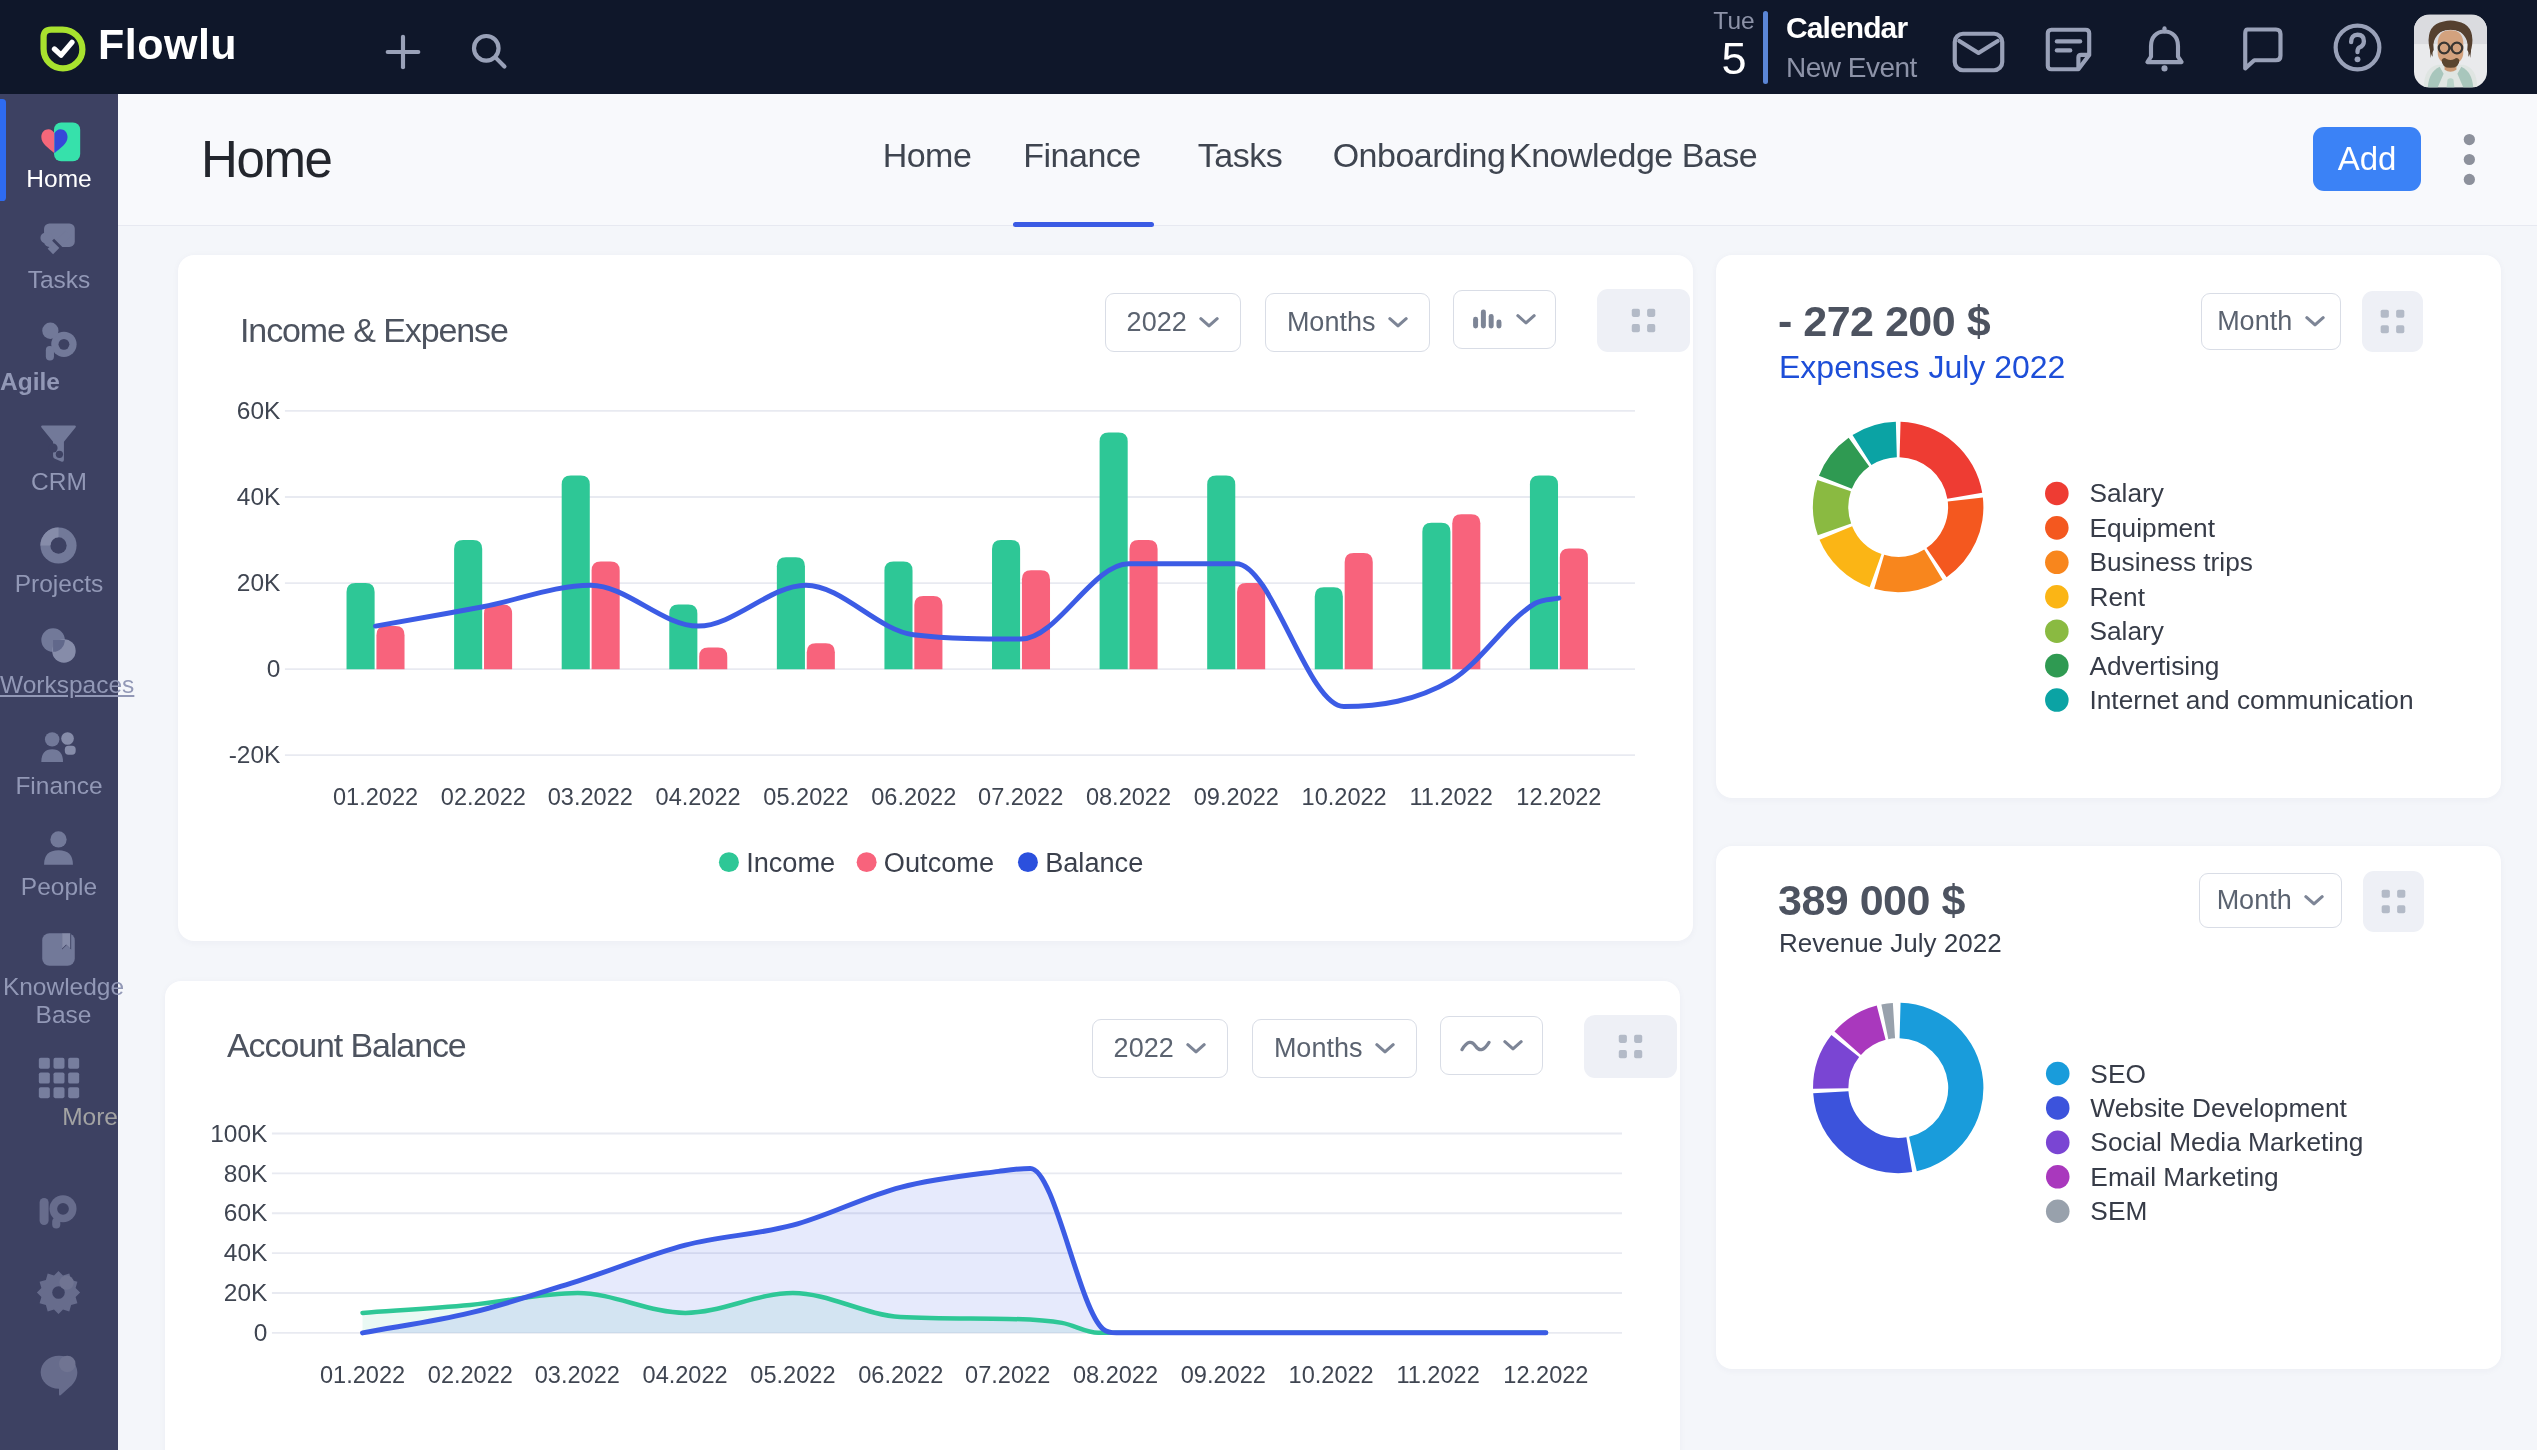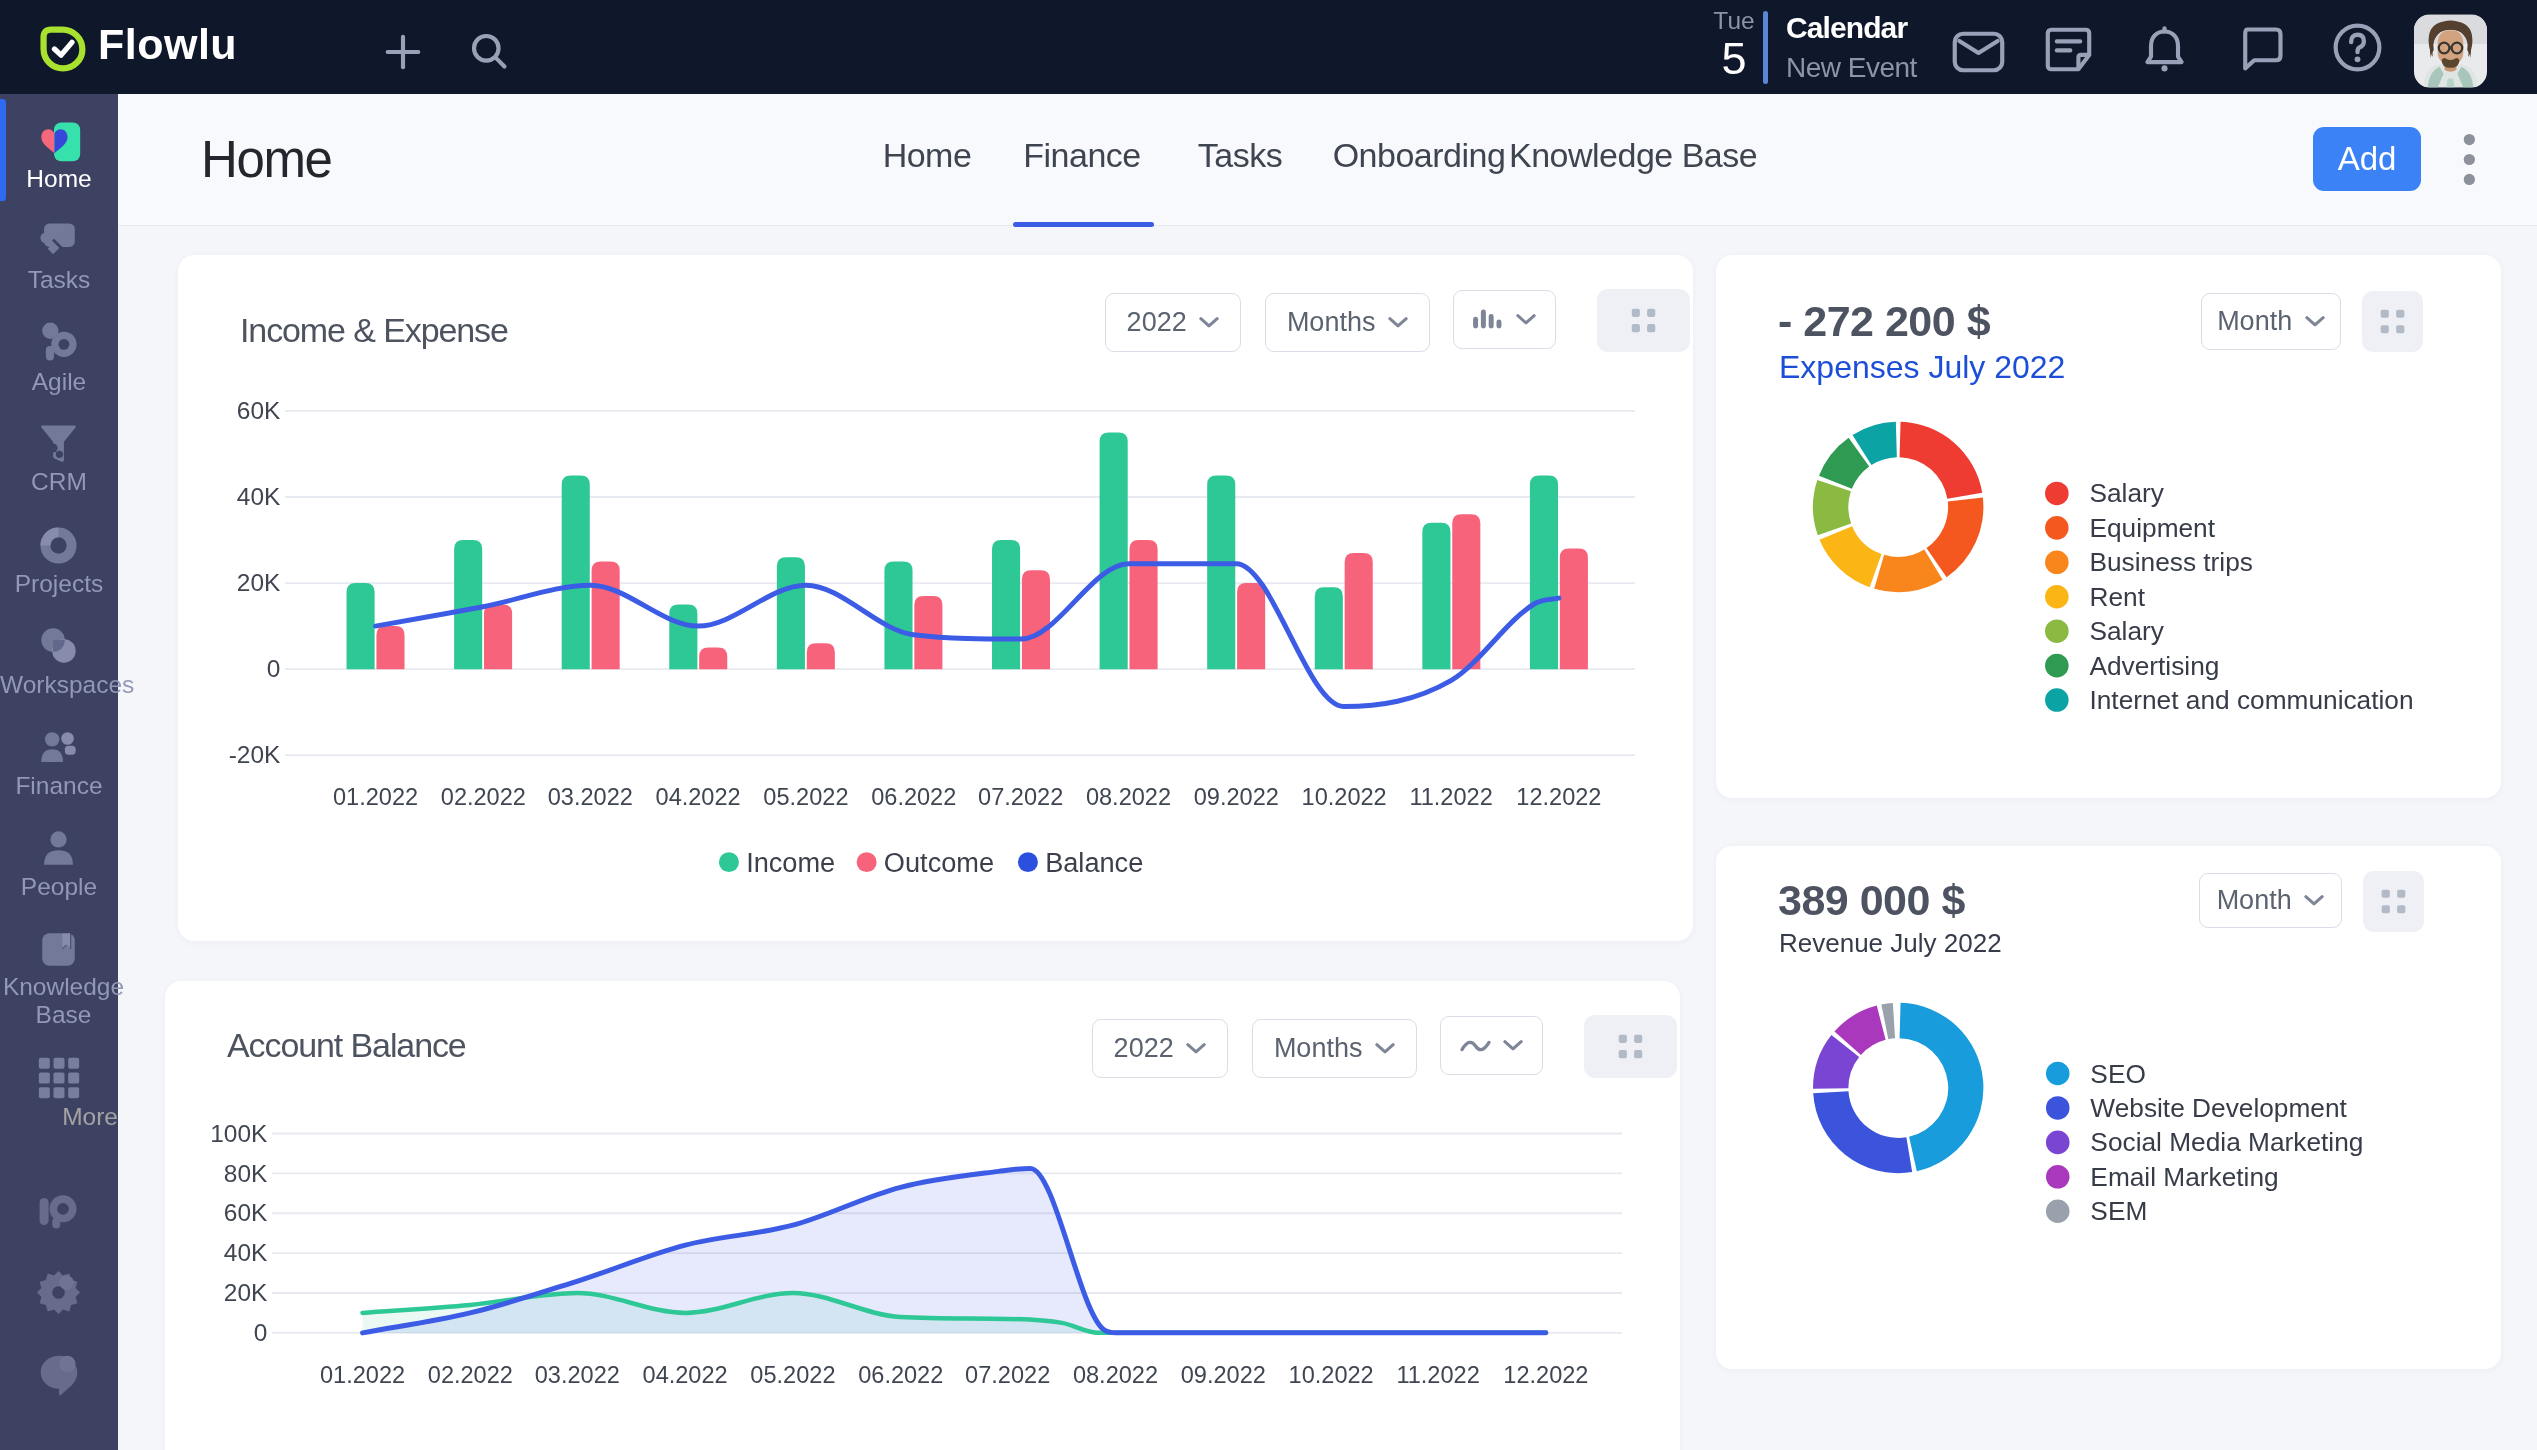--- a/index.html
+++ b/index.html
@@ -98,21 +98,21 @@
       </svg></div>
     <div style="position:absolute;left:0;top:172px;width:118px;text-align:center;font-size:24.5px;color:#9298b6;">Tasks</div>
     <div style="position:absolute;left:35px;top:225px;opacity:.92;"><svg width="47" height="47" viewBox="0 0 52 52">
         <g fill="#777e9e">
           <circle cx="32" cy="28" r="14"></circle>
           <circle cx="32" cy="28" r="6" fill="#3d4162"></circle>
           <circle cx="17" cy="13" r="9"></circle>
           <rect x="12" y="30" width="9" height="16" rx="4.5"></rect>
         </g>
       </svg></div>
-    <div style="position:absolute;left:0;top:274px;width:118px;text-align:center;font-size:24.5px;color:#9298b6;">Agile</div>
+    <div style="position:absolute;left:0;top:274px;width:118px;text-align:left;font-size:24.5px;color:#9298b6;font-weight:bold;">Agile</div>
     <div style="position:absolute;left:35px;top:326px;opacity:.92;"><svg width="47" height="47" viewBox="0 0 52 52">
         <g fill="#777e9e">
           <path d="M8 6 H44 Q46 6 45 8 L32 24 V44 Q32 47 29 46 L22 43 Q20 42 20 40 V24 L7 8 Q6 6 8 6 Z"></path>
           <circle cx="20" cy="31" r="5" fill="#3d4162"></circle>
           <circle cx="27" cy="38" r="4" fill="#3d4162"></circle>
         </g>
       </svg></div>
     <div style="position:absolute;left:0;top:374px;width:118px;text-align:center;font-size:24.5px;color:#9298b6;">CRM</div>
     <div style="position:absolute;left:35px;top:428px;opacity:.92;"><svg width="47" height="47" viewBox="0 0 52 52">
         <g fill="#777e9e">
@@ -122,21 +122,21 @@
         </g>
       </svg></div>
     <div style="position:absolute;left:0;top:476px;width:118px;text-align:center;font-size:24.5px;color:#9298b6;">Projects</div>
     <div style="position:absolute;left:35px;top:528px;opacity:.92;"><svg width="47" height="47" viewBox="0 0 52 52">
         <g fill="#777e9e">
           <circle cx="20" cy="20" r="13"></circle>
           <circle cx="32" cy="32" r="13" fill="#8d93b0"></circle>
           <path d="M20 33 A13 13 0 0 0 33 20 L20 20 Z" fill="#656c8f"></path>
         </g>
       </svg></div>
-    <div style="position:absolute;left:0;top:577px;width:118px;text-align:center;font-size:24.5px;color:#9298b6;">Workspaces</div>
+    <div style="position:absolute;left:0;top:577px;width:118px;text-align:center;font-size:24.5px;color:#9298b6;text-decoration:underline;">Workspaces</div>
     <div style="position:absolute;left:35px;top:630px;opacity:.92;"><svg width="47" height="47" viewBox="0 0 52 52">
         <g fill="#777e9e">
           <circle cx="19" cy="17" r="8"></circle>
           <path d="M7 42 Q7 28 19 28 Q31 28 31 42 Z"></path>
           <circle cx="36" cy="16" r="7" fill="#8d93b0"></circle>
           <rect x="33" y="24" width="12" height="10" rx="4" fill="#8d93b0"></rect>
         </g>
       </svg></div>
     <div style="position:absolute;left:0;top:678px;width:118px;text-align:center;font-size:24.5px;color:#9298b6;">Finance</div>
     <div style="position:absolute;left:35px;top:731px;opacity:.92;"><svg width="47" height="47" viewBox="0 0 52 52">

